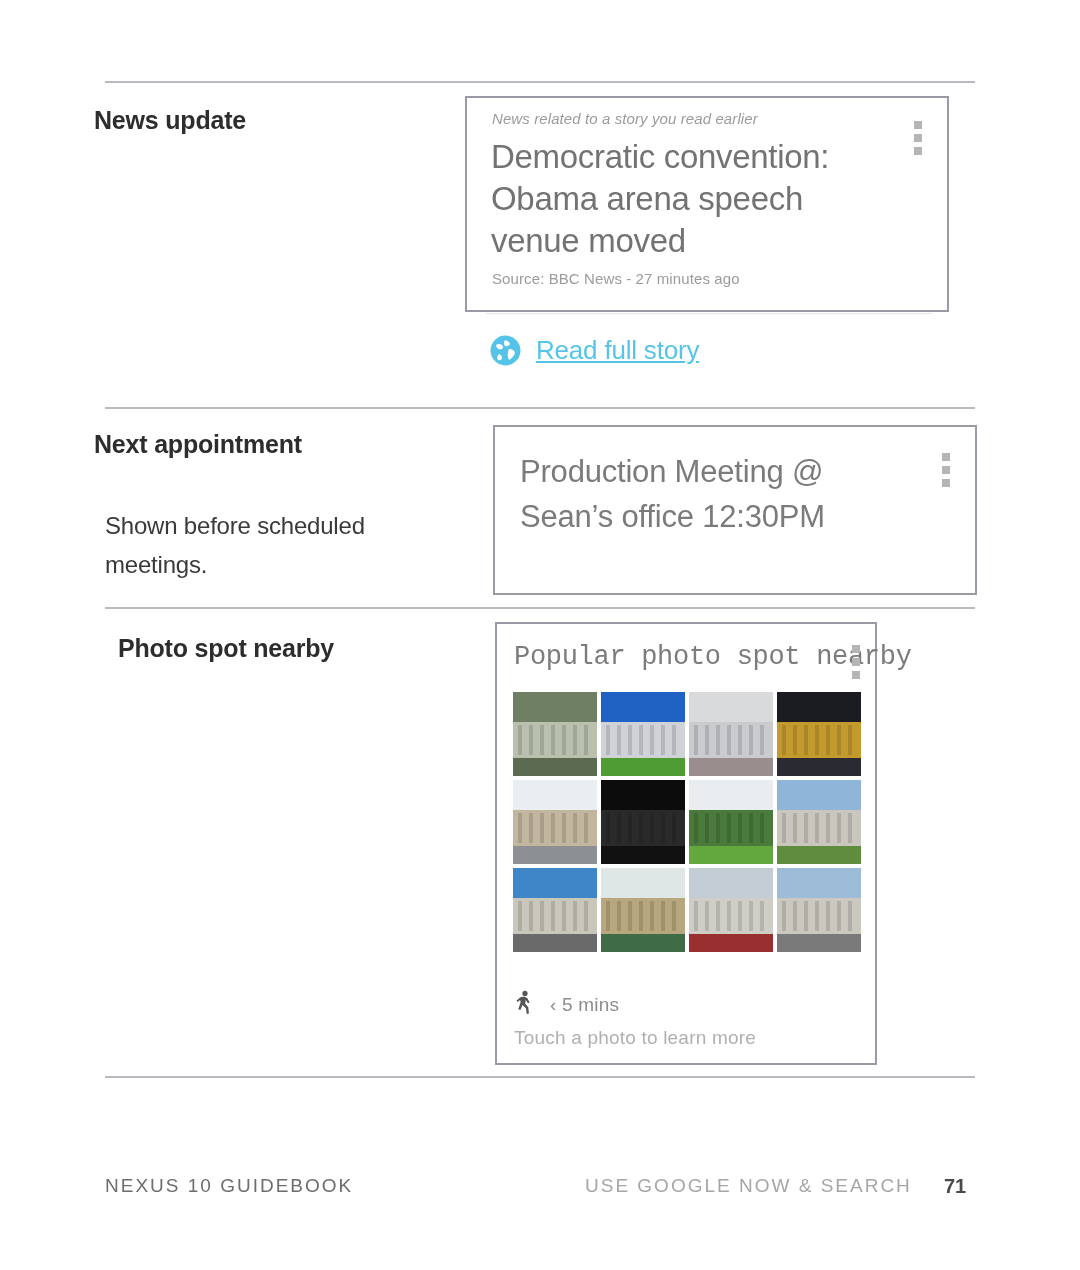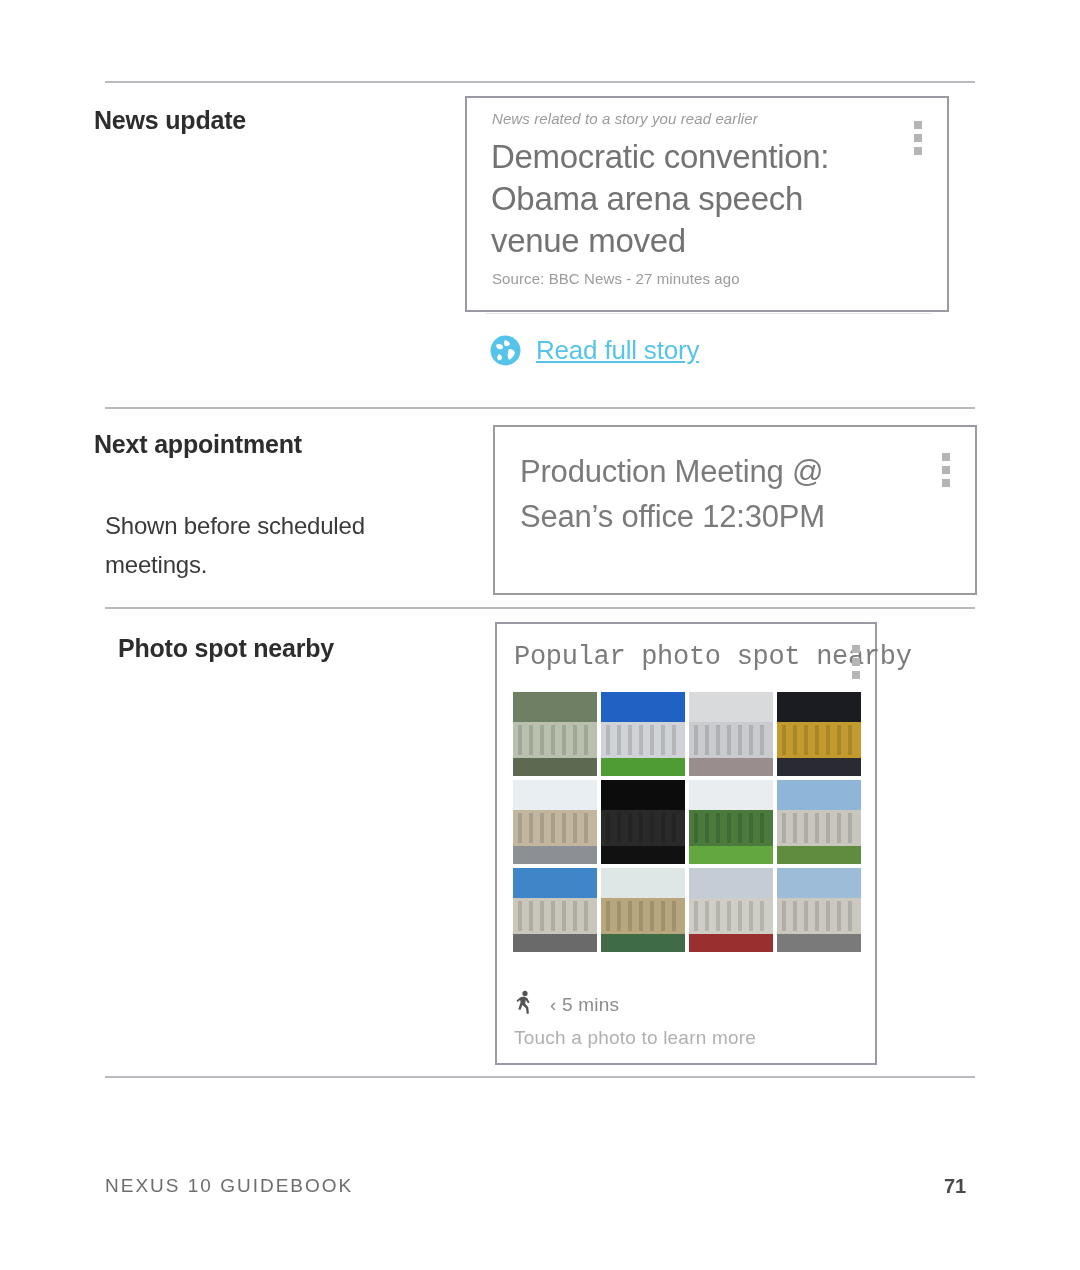--- a/index.html
+++ b/index.html
@@ -502,15 +502,16 @@
           <path d="M10.2 6.6 L13.4 8.2 L15.6 12.4 L13.9 13.3 L11.9 10.1 L11.1 13.6 L14.3 17.2 L14.9 23.6 L12.8 23.9 L11.9 18.3 L8.4 15.1 L6.4 20.1 L4.3 19.3 L6.6 12.3 L6.1 10.0 L3.6 12.0 L2.5 10.5 L6.5 7.2 Z" fill="#555"></path>
         </svg>
       </span>
       <span class="walk-label">‹ 5 mins</span>
     </div>
 
     <div class="photo-hint">Touch a photo to learn more</div>
   </div>
 
   <div class="footer-left">NEXUS 10 GUIDEBOOK</div>
+  <div class="footer-center">USE GOOGLE NOW &amp; SEARCH</div>
   <div class="footer-page">71</div>
 
 </div>
 
 </body></html>

